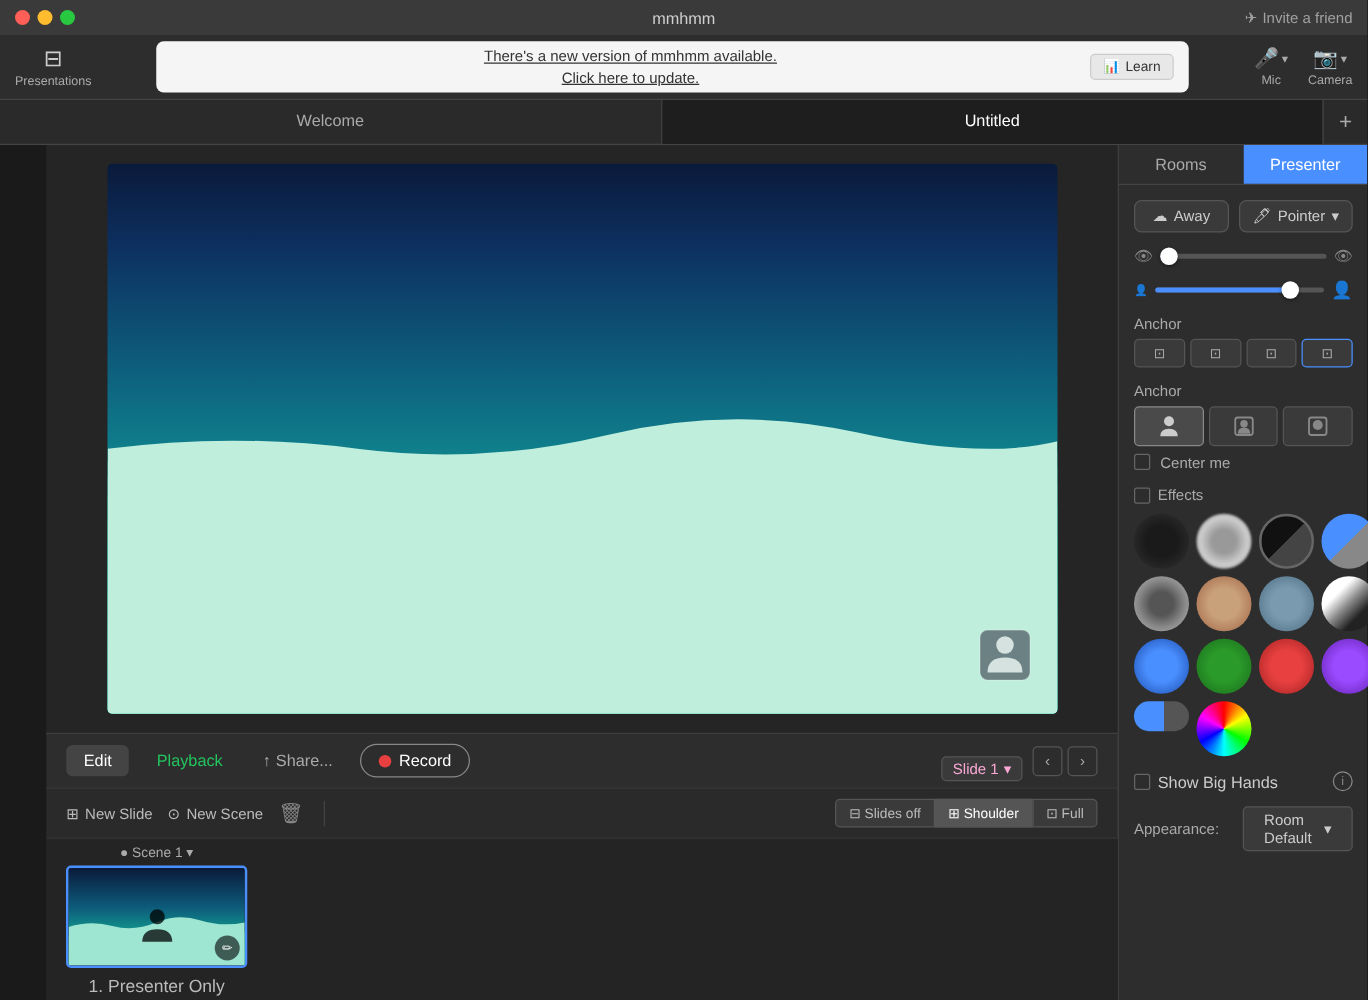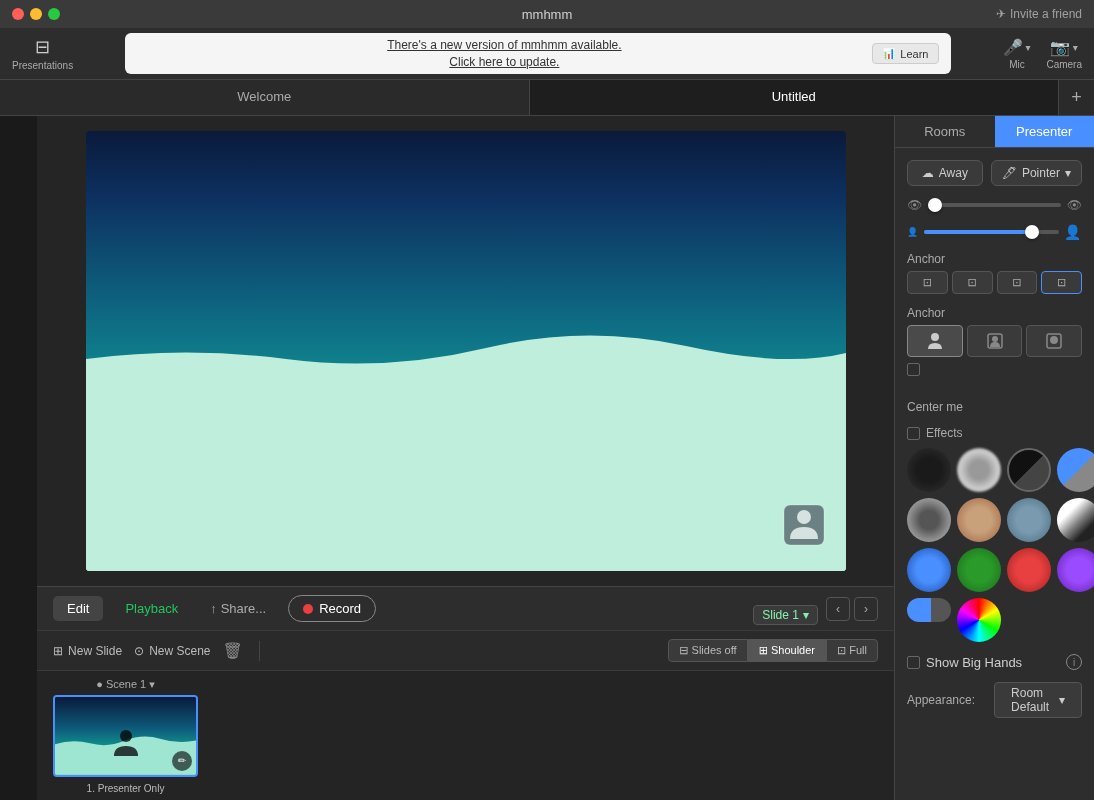--- a/index.html
+++ b/index.html
@@ -51,42 +51,42 @@
     
     .bottom-toolbar { height: 44px; background: #2d2d2d; display: flex; align-items: center; padding: 0 16px; gap: 12px; border-top: 1px solid #444; }
     .edit-btn { background: #444; color: #fff; border: none; border-radius: 5px; padding: 5px 14px; font-size: 13px; cursor: pointer; font-weight: 500; }
     .playback-btn { background: transparent; color: #22c55e; border: none; font-size: 13px; cursor: pointer; padding: 5px 10px; }
     .share-btn { background: transparent; color: #aaa; border: none; font-size: 13px; cursor: pointer; padding: 5px 10px; display: flex; align-items: center; gap: 4px; }
     .record-btn { background: transparent; border: 1px solid #888; border-radius: 16px; padding: 5px 14px; font-size: 13px; color: #fff; cursor: pointer; display: flex; align-items: center; gap: 6px; }
     .record-dot { width: 10px; height: 10px; background: #e84040; border-radius: 50%; }
     .slide-info { margin-left: auto; display: flex; align-items: center; gap: 8px; font-size: 13px; color: #ccc; }
     .slide-nav { display: flex; gap: 4px; }
     .nav-btn { background: transparent; border: 1px solid #555; border-radius: 4px; color: #aaa; font-size: 12px; cursor: pointer; width: 24px; height: 24px; display: flex; align-items: center; justify-content: center; }
-    .slide-picker { background: #3a3a3a; border: 1px solid #555; border-radius: 4px; padding: 2px 8px; font-size: 12px; color: #86efac; cursor: pointer; display: flex; align-items: center; gap: 4px; margin-top: 12px; }
+    .slide-picker { background: #3a3a3a; border: 1px solid #555; border-radius: 4px; padding: 2px 8px; font-size: 12px; color: #f9a8d4; cursor: pointer; display: flex; align-items: center; gap: 4px; margin-top: 12px; }
 
     
     .scene-toolbar { height: 40px; background: #2a2a2a; display: flex; align-items: center; padding: 0 16px; gap: 12px; border-top: 1px solid #3a3a3a; }
     .scene-btn { background: transparent; border: none; color: #bbb; font-size: 12px; cursor: pointer; display: flex; align-items: center; gap: 5px; }
     .delete-btn { background: transparent; border: none; color: #888; font-size: 16px; cursor: pointer; }
     .divider-v { width: 1px; height: 20px; background: #444; margin: 0 4px; }
     .view-btns { display: flex; gap: 0; margin-left: auto; }
     .view-btn { background: #3a3a3a; border: 1px solid #555; color: #bbb; font-size: 11px; padding: 4px 10px; cursor: pointer; }
     .view-btn:first-child { border-radius: 4px 0 0 4px; margin-left: 16px; }
     .view-btn:last-child { border-radius: 0 4px 4px 0; }
     .view-btn.active { background: #555; color: #fff; }
 
     
     .scenes-strip { height: 130px; background: #242424; display: flex; align-items: center; padding: 8px 16px; gap: 12px; border-top: 1px solid #3a3a3a; overflow-x: auto; }
     .scene-item { display: flex; flex-direction: column; align-items: center; gap: 4px; }
     .scene-label { font-size: 11px; color: #aaa; display: flex; align-items: center; gap: 3px; }
     .scene-thumb { width: 145px; height: 82px; border-radius: 4px; overflow: hidden; position: relative; border: 2px solid #4a8fff; }
     .scene-thumb-inner { width: 100%; height: 100%; background: linear-gradient(180deg, #0a1a3a 0%, #0d5a7a 40%, #12a090 70%, #8dd5c0 100%); position: relative; }
     .scene-thumb-person { position: absolute; bottom: 8px; left: 50%; transform: translateX(-50%); font-size: 28px; color: rgba(0,0,0,0.7); }
     .scene-edit-btn { position: absolute; bottom: 4px; right: 4px; background: rgba(0,0,0,0.6); border-radius: 50%; width: 20px; height: 20px; display: flex; align-items: center; justify-content: center; font-size: 10px; color: #fff; cursor: pointer; }
-    .scene-name { font-size: 10px; color: #bbb; margin-top: 2px; }
+    .scene-name { font-size: 14px; color: #bbb; margin-top: 2px; }
 
     
     .right-panel { width: 200px; background: #2d2d2d; display: flex; flex-direction: column; border-left: 1px solid #444; }
     .right-tabs { display: flex; border-bottom: 1px solid #444; }
     .right-tab { flex: 1; padding: 8px; text-align: center; font-size: 13px; color: #aaa; cursor: pointer; }
     .right-tab.active { background: #4a8fff; color: #fff; border-radius: 0; }
     .right-content { flex: 1; padding: 12px; display: flex; flex-direction: column; gap: 12px; overflow-y: auto; }
 
     
     .control-row { display: flex; gap: 8px; align-items: center; }
@@ -103,21 +103,21 @@
     
     .section-label { font-size: 12px; color: #aaa; font-weight: 500; }
     .anchor-row { display: flex; gap: 4px; }
     .anchor-btn { flex: 1; background: #3a3a3a; border: 1px solid #555; border-radius: 4px; padding: 4px; display: flex; align-items: center; justify-content: center; cursor: pointer; font-size: 11px; color: #aaa; }
     .anchor-btn.active { border-color: #4a8fff; }
 
     
     .frame-row { display: flex; gap: 4px; }
     .frame-btn { flex: 1; background: #3a3a3a; border: 1px solid #555; border-radius: 4px; padding: 5px; display: flex; align-items: center; justify-content: center; cursor: pointer; font-size: 13px; color: #aaa; }
     .frame-btn.active { background: #4a4a4a; border-color: #888; }
-    .center-row { display: flex; align-items: flex-start; gap: 24px; flex-direction: column; }
+    .center-row { display: flex; align-items: flex-start; gap: 8px; }
     .checkbox { width: 13px; height: 13px; border: 1px solid #666; border-radius: 2px; cursor: pointer; }
 
     
     .effects-header { display: flex; align-items: center; gap: 6px; }
     .effects-grid { display: grid; grid-template-columns: repeat(4, 1fr); gap: 6px; }
     .effect-btn { width: 44px; height: 44px; border-radius: 50%; overflow: hidden; cursor: pointer; border: none; padding: 0; }
     .effect-dark { background: radial-gradient(circle, #1a1a1a 40%, #333 100%); }
     .effect-blur { background: radial-gradient(circle, #999 30%, #ccc 60%, #888 100%); filter: blur(1px); }
     .effect-split { background: linear-gradient(135deg, #4a8fff 50%, #888 50%); }
     .effect-warm { background: radial-gradient(circle, #c8a07a 40%, #a06040 100%); }

